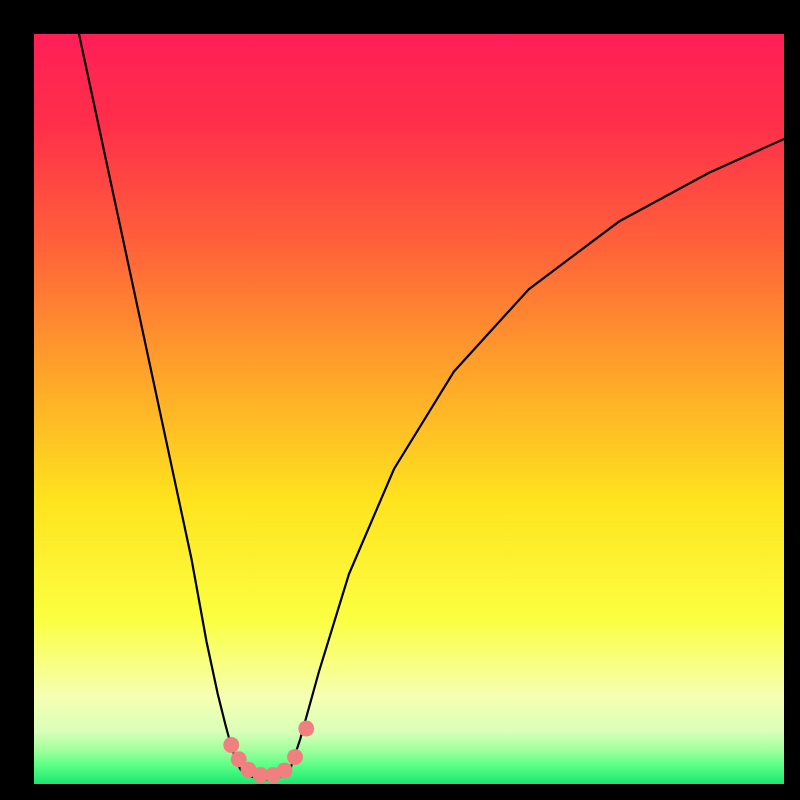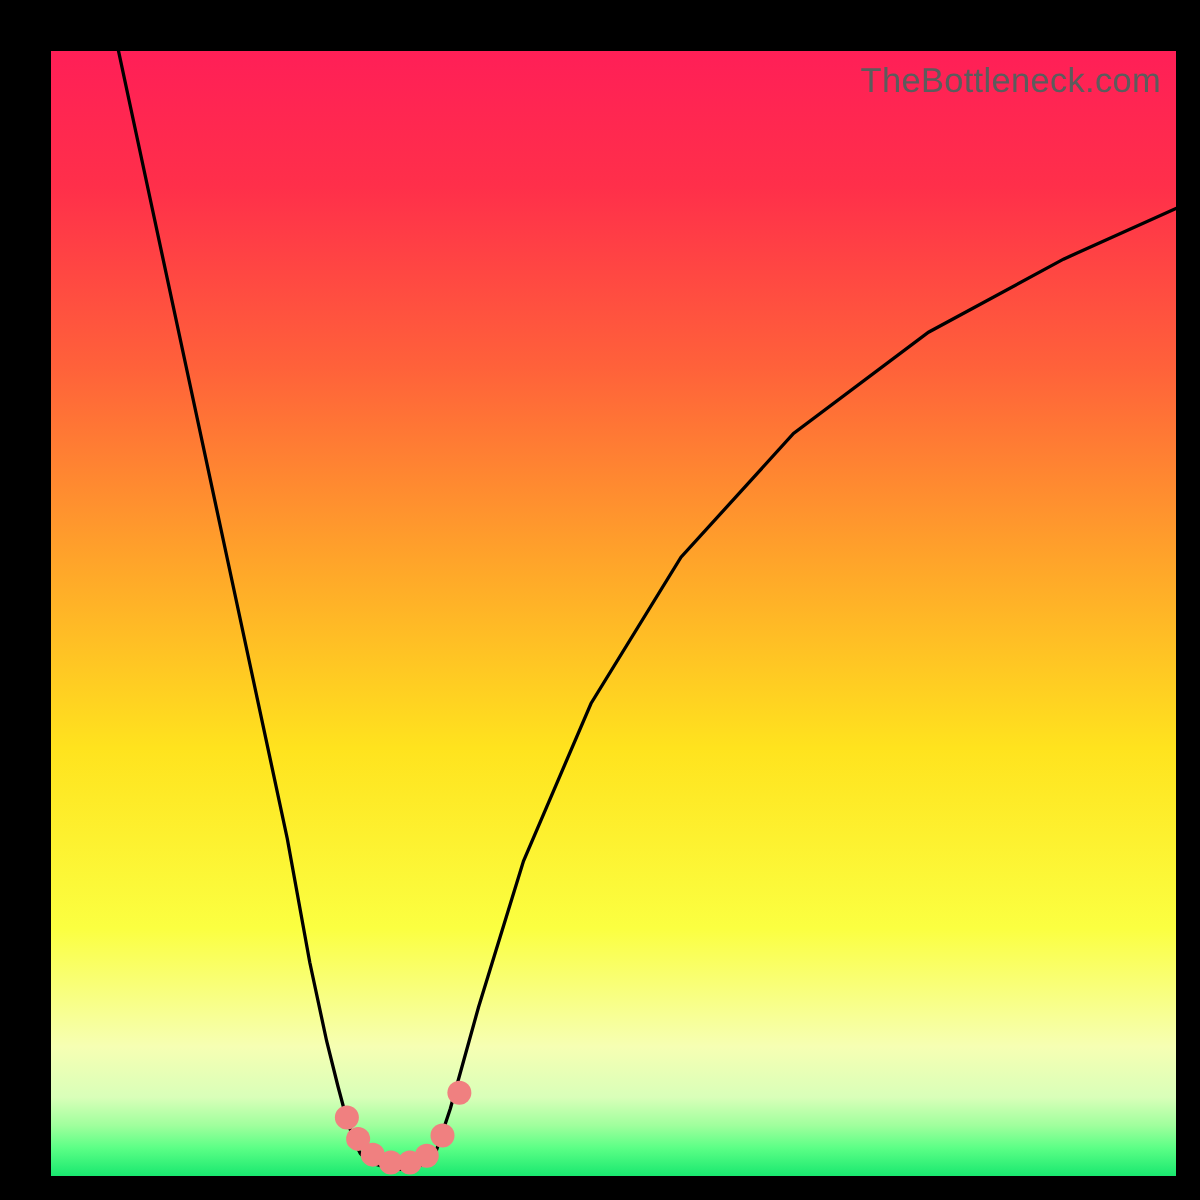--- a/index.html
+++ b/index.html
@@ -35,21 +35,20 @@
     top: 0;
     width: 750px;
     height: 750px;
   }
 </style>
 </head>
 <body>
 
 <div class="frame">
 
-  <div class="watermark">TheBottleneck.com</div>
 
   <svg class="plot" viewBox="0 0 750 750" preserveAspectRatio="none">
     <defs>
       <linearGradient id="bg-grad" x1="0" y1="0" x2="0" y2="1">
           <stop offset="0.00%" stop-color="#ff1f57"></stop>
           <stop offset="12.00%" stop-color="#ff2f4a"></stop>
           <stop offset="28.00%" stop-color="#ff613a"></stop>
           <stop offset="45.00%" stop-color="#ffa32a"></stop>
           <stop offset="62.00%" stop-color="#ffe31e"></stop>
           <stop offset="78.00%" stop-color="#fbff41"></stop>

